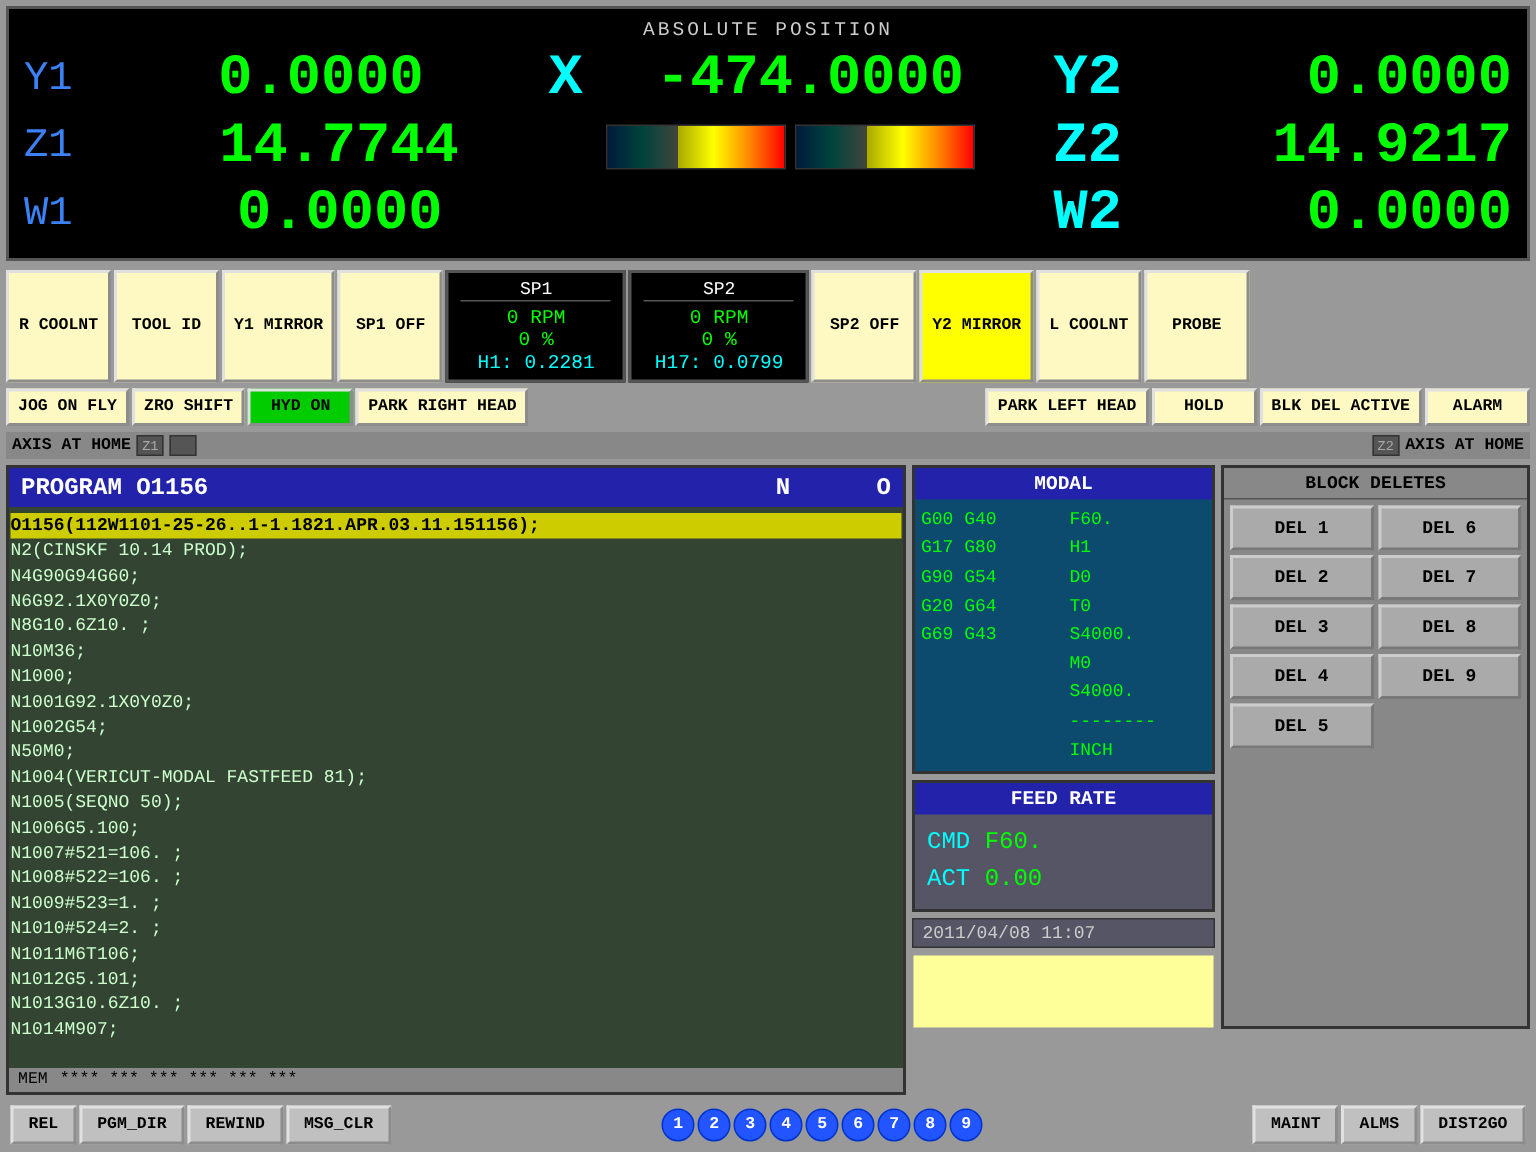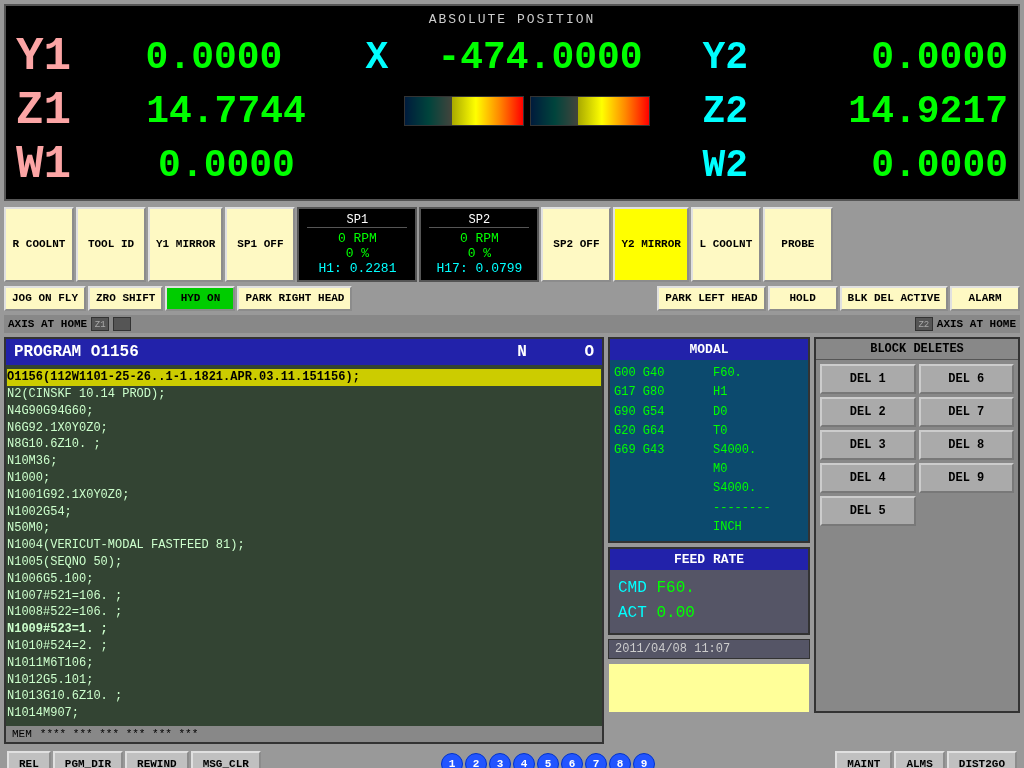--- a/index.html
+++ b/index.html
@@ -25,23 +25,23 @@
       letter-spacing: 2px;
       margin-bottom: 4px;
     }
     .pos-row {
       display: flex;
       align-items: center;
       justify-content: space-between;
       margin: 2px 0;
     }
     .pos-label {
-      color: #fca5a5;
-      font-size: 46px;
-      font-weight: bold;
+      color: #3b82f6;
+      font-size: 27px;
+      font-weight: normal;
       width: 60px;
     }
     .pos-value {
       color: #00ff00;
       font-size: 38px;
       font-weight: bold;
       flex: 1;
       text-align: center;
     }
     .pos-label-right {
@@ -476,21 +476,21 @@
           <span style="display: block;">N10M36;</span>
           <span style="display: block;">N1000;</span>
           <span style="display: block;">N1001G92.1X0Y0Z0;</span>
           <span style="display: block;">N1002G54;</span>
           <span style="display: block;">N50M0;</span>
           <span style="display: block;">N1004(VERICUT-MODAL FASTFEED  81);</span>
           <span style="display: block;">N1005(SEQNO  50);</span>
           <span style="display: block;">N1006G5.100;</span>
           <span style="display: block;">N1007#521=106. ;</span>
           <span style="display: block;">N1008#522=106. ;</span>
-          <span style="display: block; font-weight: bold;">N1009#523=1. ;</span>
+          <span style="display: block;">N1009#523=1. ;</span>
           <span style="display: block;">N1010#524=2. ;</span>
           <span style="display: block;">N1011M6T106;</span>
           <span style="display: block;">N1012G5.101;</span>
           <span style="display: block;">N1013G10.6Z10. ;</span>
           <span style="display: block;">N1014M907;</span>
         </div>
       <div class="prog-footer">
         <span>MEM</span>
         <span>**** *** *** *** *** ***</span>
       </div>

